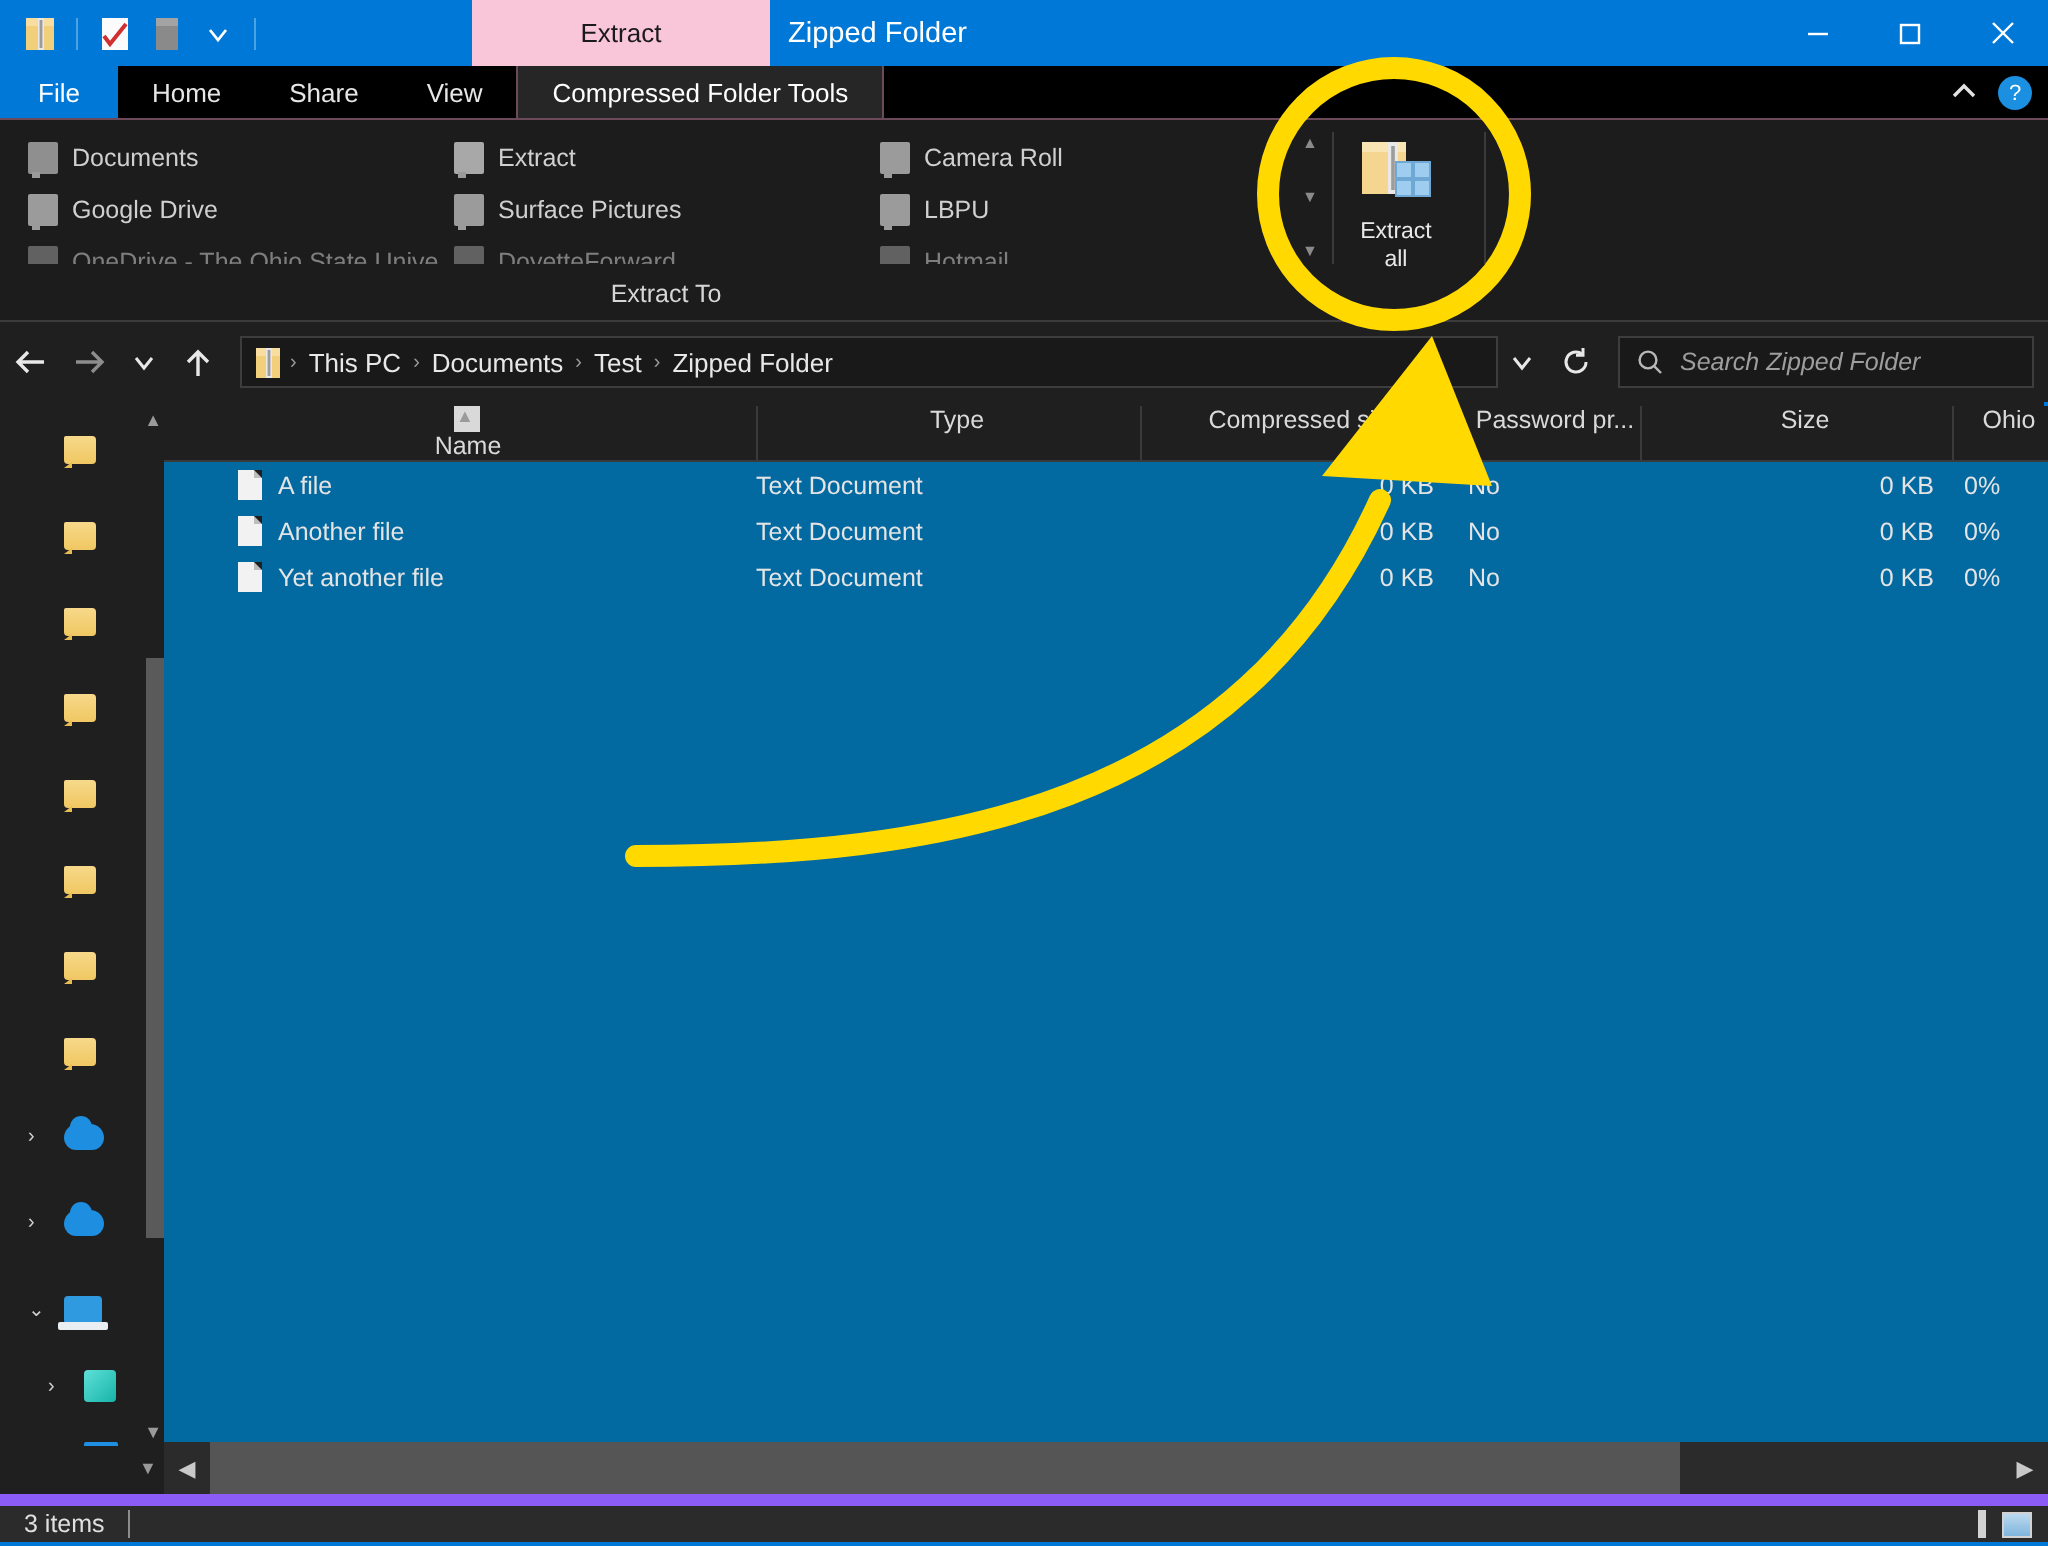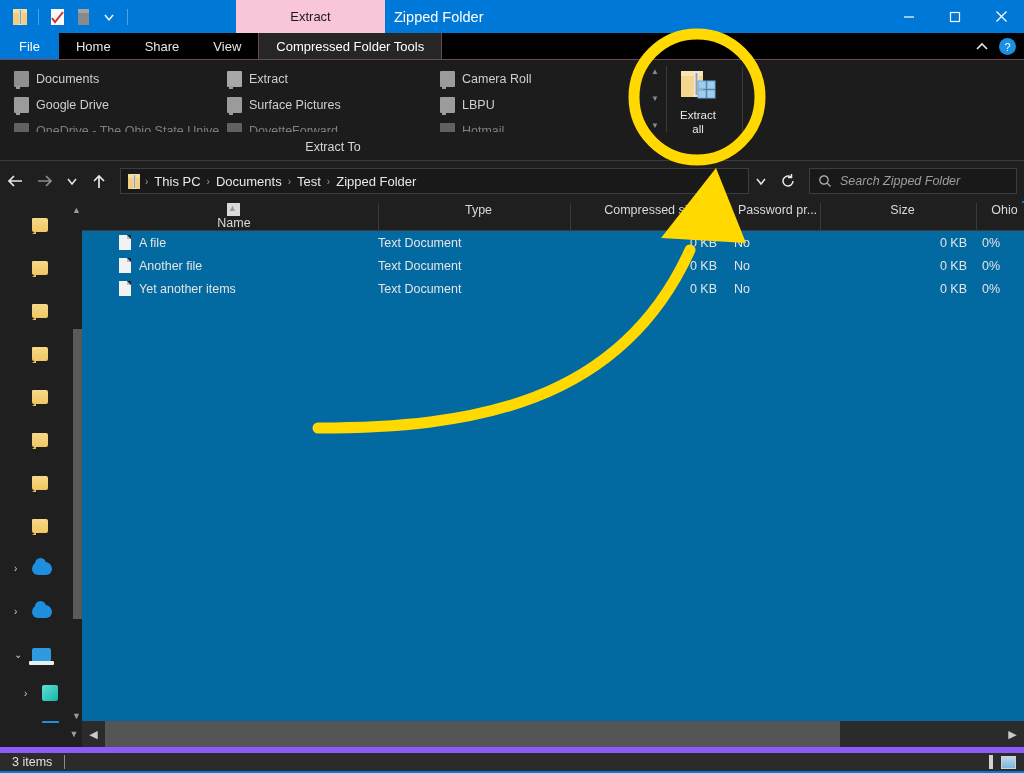--- a/index.html
+++ b/index.html
@@ -703,21 +703,21 @@
       <div class="fcell num" style="width:156px">
         <span>0 KB</span>
       </div>
       <div class="fcell" style="width:48px;padding-left:6px">
         <span>0%</span>
       </div>
     </div>
     <div class="frow">
       <div class="fcell" style="width:296px;padding-left:37px">
         <span class="fileico"></span>
-        <span>Yet another items</span>
+        <span>Yet another file</span>
       </div>
       <div class="fcell" style="width:192px">
         <span>Text Document</span>
       </div>
       <div class="fcell num" style="width:156px">
         <span>0 KB</span>
       </div>
       <div class="fcell" style="width:94px;padding-left:8px">
         <span>No</span>
       </div>

